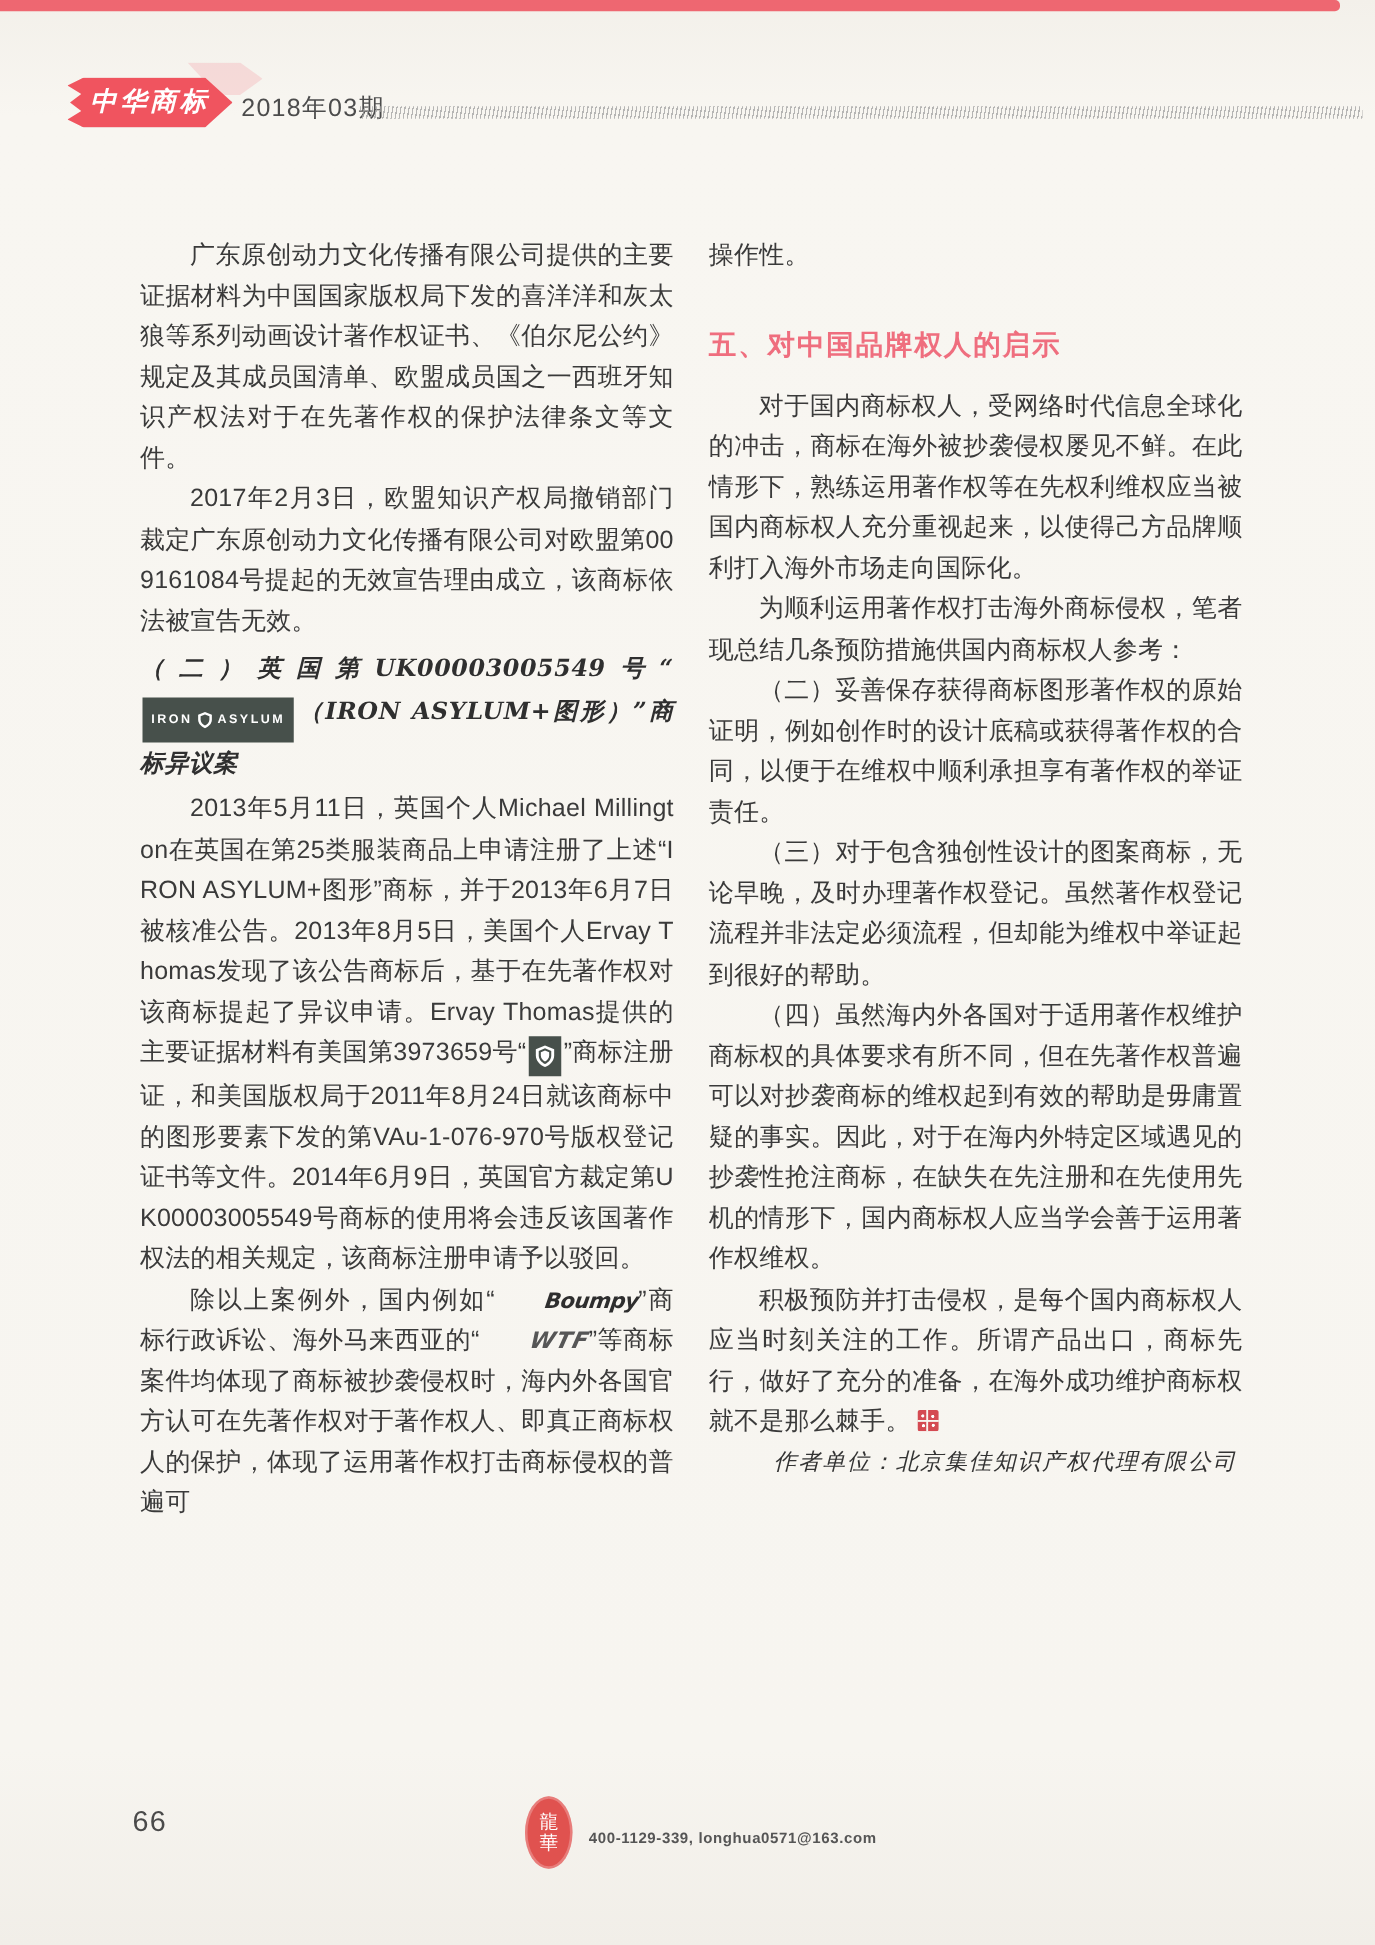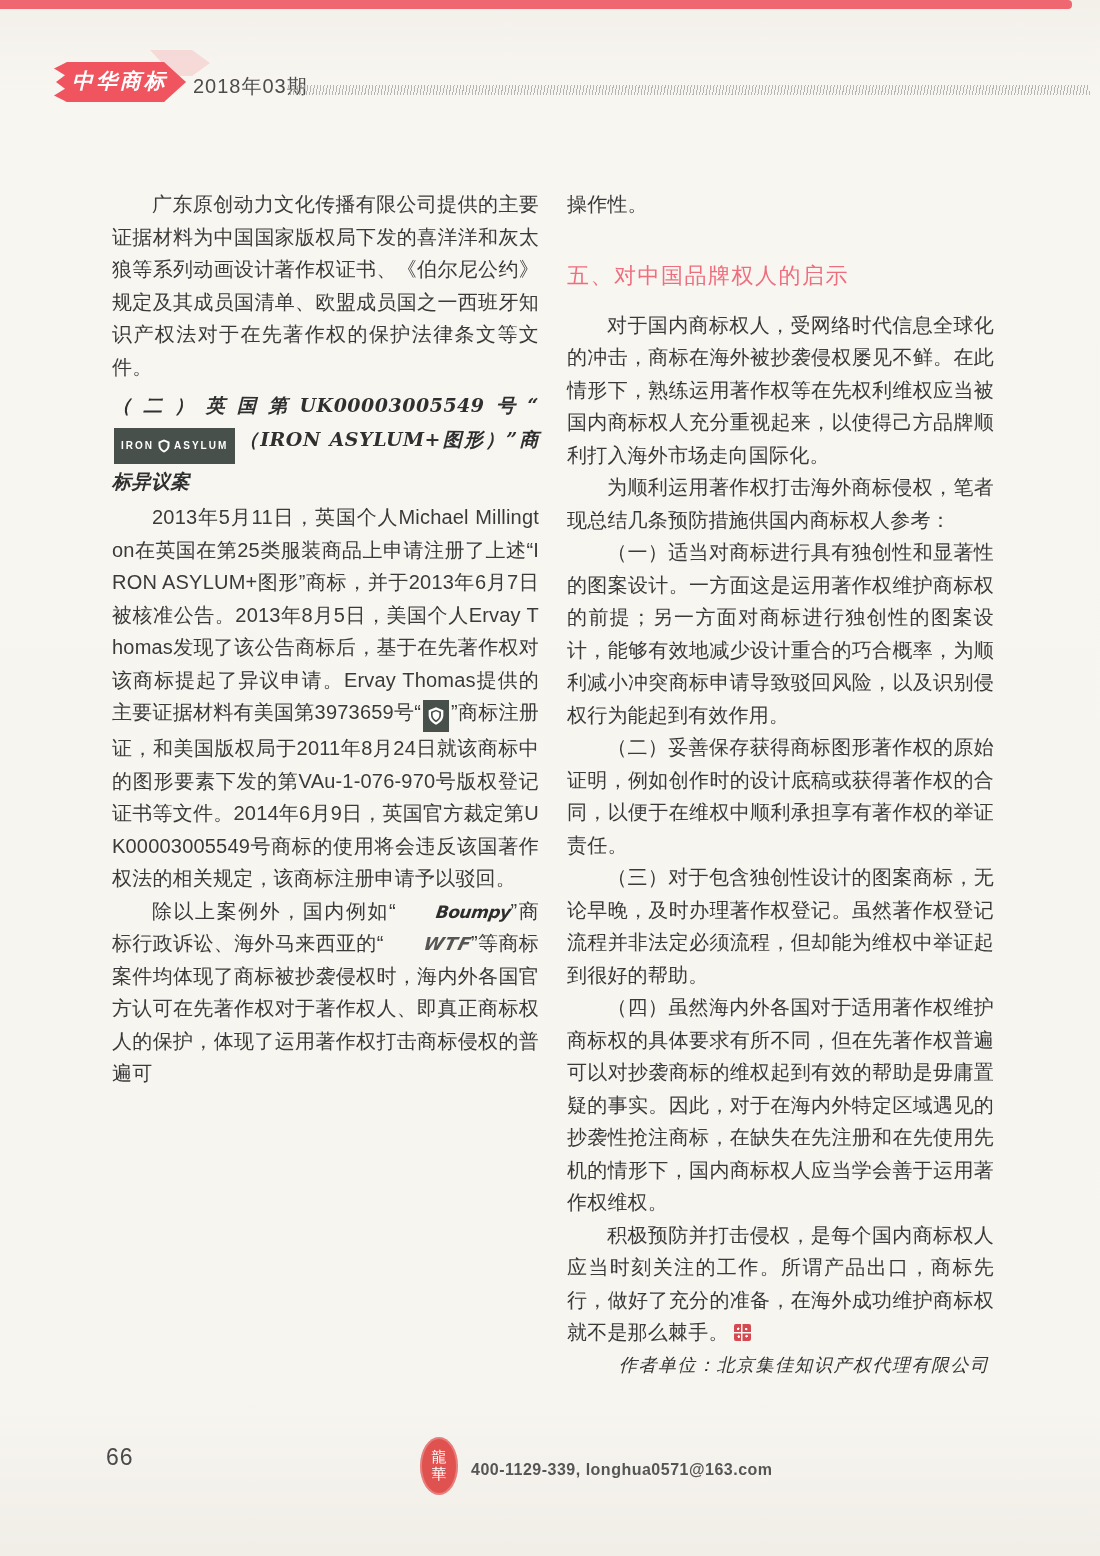--- a/index.html
+++ b/index.html
@@ -45,21 +45,21 @@
   .col-left  { left:112px; }
   .col-right { left:567px; }
   .para { text-indent:2em; }
   .para.no-indent { text-indent:0; }
   .case-heading {
     font-family:"DejaVu Serif", serif; font-style:italic; font-weight:600;
     font-size:19px; line-height:34px; color:#2f2f2f; margin:5px 0 3px; text-indent:0;
     letter-spacing:.5px;
   }
   .section-heading {
-    color:#ef6e7e; font-size:22px; font-weight:400; letter-spacing:1.5px;
+    color:#ef6e7e; font-size:22px; font-weight:700; letter-spacing:1.5px;
     margin:40px 0 18px; text-indent:0; line-height:30px;
   }
   
   .ironbox {
     display:inline-flex; align-items:center; gap:4px; vertical-align:-3px;
     background:#47504b; color:#fff; height:36px; padding:0 7px; margin:0 2px;
     font-family:"Liberation Sans", sans-serif; font-style:normal;
     font-size:10px; font-weight:700; letter-spacing:2px; white-space:nowrap;
   }
   
@@ -98,39 +98,40 @@
   
   .page-num { position:absolute; left:106px; top:1444px; font-size:23px; color:#4a4a4a; letter-spacing:1px; }
   .footer-brand { position:absolute; left:420px; top:1437px; display:flex; align-items:center; gap:13px; }
   .longhua-seal {
     width:38px; height:58px; background:#e0524f; border-radius:50%;
     display:flex; flex-direction:column; align-items:center; justify-content:center;
     color:#fff; font-family:"DejaVu Serif", serif; font-size:15px; line-height:17px;
     box-shadow: inset 0 0 0 2px rgba(255,255,255,.25);
   }
   .footer-company { font-size:21px; font-weight:700; color:#3c3c3c; letter-spacing:1px; }
-  .footer-contact { font-size:16px; font-weight:700; color:#555; margin-top:7px; letter-spacing:.5px; }
+  .footer-contact { font-size:12px; font-weight:700; color:#555; margin-top:7px; letter-spacing:.5px; }
   svg.shield-sm { display:block; }
 </style>
 </head>
 <body>
 
 <div class="page">
 
   <div class="top-strip"></div>
 
   <div class="ribbon-ghost"></div>
   <div class="ribbon">
     <span class="ribbon-text">中华商标</span>
   </div>
   <span class="issue">2018年03期</span>
   <div class="hatch"></div>
 
   <section class="col col-left">
     <p class="para">广东原创动力文化传播有限公司提供的主要证据材料为中国国家版权局下发的喜洋洋和灰太狼等系列动画设计著作权证书、《伯尔尼公约》规定及其成员国清单、欧盟成员国之一西班牙知识产权法对于在先著作权的保护法律条文等文件。</p>
+    <p class="para">2017年2月3日，欧盟知识产权局撤销部门裁定广东原创动力文化传播有限公司对欧盟第009161084号提起的无效宣告理由成立，该商标依法被宣告无效。</p>
 
     <h3 class="case-heading">
       <span>（二）英国第UK00003005549号“</span><span class="ironbox">
           <span>IRON</span>
           <svg class="shield-sm" width="12" height="14" viewBox="0 0 24 28">
             <path d="M12 1 L23 5.5 V13 C23 19.5 18 24.5 12 27 C6 24.5 1 19.5 1 13 V5.5 Z" fill="#ffffff"></path>
             <path d="M12 5 L19 8 V13 C19 17.5 15.8 20.8 12 22.8 C8.2 20.8 5 17.5 5 13 V8 Z" fill="#47504b"></path>
           </svg>
           <span>ASYLUM</span>
         </span><span>（IRON ASYLUM+图形）”商标异议案</span>
@@ -149,21 +150,20 @@
     <p class="para">
       <span>除以上案例外，国内例如“</span><span class="boumpy">Boumpy</span><span>”商标行政诉讼、海外马来西亚的“</span><span class="wtf">WTF</span><span>”等商标案件均体现了商标被抄袭侵权时，海内外各国官方认可在先著作权对于著作权人、即真正商标权人的保护，体现了运用著作权打击商标侵权的普遍可</span>
     </p>
   </section>
 
   <section class="col col-right">
     <p class="para no-indent">操作性。</p>
     <h2 class="section-heading">五、对中国品牌权人的启示</h2>
     <p class="para">对于国内商标权人，受网络时代信息全球化的冲击，商标在海外被抄袭侵权屡见不鲜。在此情形下，熟练运用著作权等在先权利维权应当被国内商标权人充分重视起来，以使得己方品牌顺利打入海外市场走向国际化。</p>
     <p class="para">为顺利运用著作权打击海外商标侵权，笔者现总结几条预防措施供国内商标权人参考：</p>
-    <p class="para">（一）适当对商标进行具有独创性和显著性的图案设计。一方面这是运用著作权维护商标权的前提；另一方面对商标进行独创性的图案设计，能够有效地减少设计重合的巧合概率，为顺利减小冲突商标申请导致驳回风险，以及识别侵权行为能起到有效作用。</p>
     <p class="para">（二）妥善保存获得商标图形著作权的原始证明，例如创作时的设计底稿或获得著作权的合同，以便于在维权中顺利承担享有著作权的举证责任。</p>
     <p class="para">（三）对于包含独创性设计的图案商标，无论早晚，及时办理著作权登记。虽然著作权登记流程并非法定必须流程，但却能为维权中举证起到很好的帮助。</p>
     <p class="para">（四）虽然海内外各国对于适用著作权维护商标权的具体要求有所不同，但在先著作权普遍可以对抄袭商标的维权起到有效的帮助是毋庸置疑的事实。因此，对于在海内外特定区域遇见的抄袭性抢注商标，在缺失在先注册和在先使用先机的情形下，国内商标权人应当学会善于运用著作权维权。</p>
     <p class="para">
       <span>积极预防并打击侵权，是每个国内商标权人应当时刻关注的工作。所谓产品出口，商标先行，做好了充分的准备，在海外成功维护商标权就不是那么棘手。</span><span class="end-seal"></span>
     </p>
     <p class="author">作者单位：北京集佳知识产权代理有限公司</p>
   </section>
 
   <span class="page-num">66</span>

